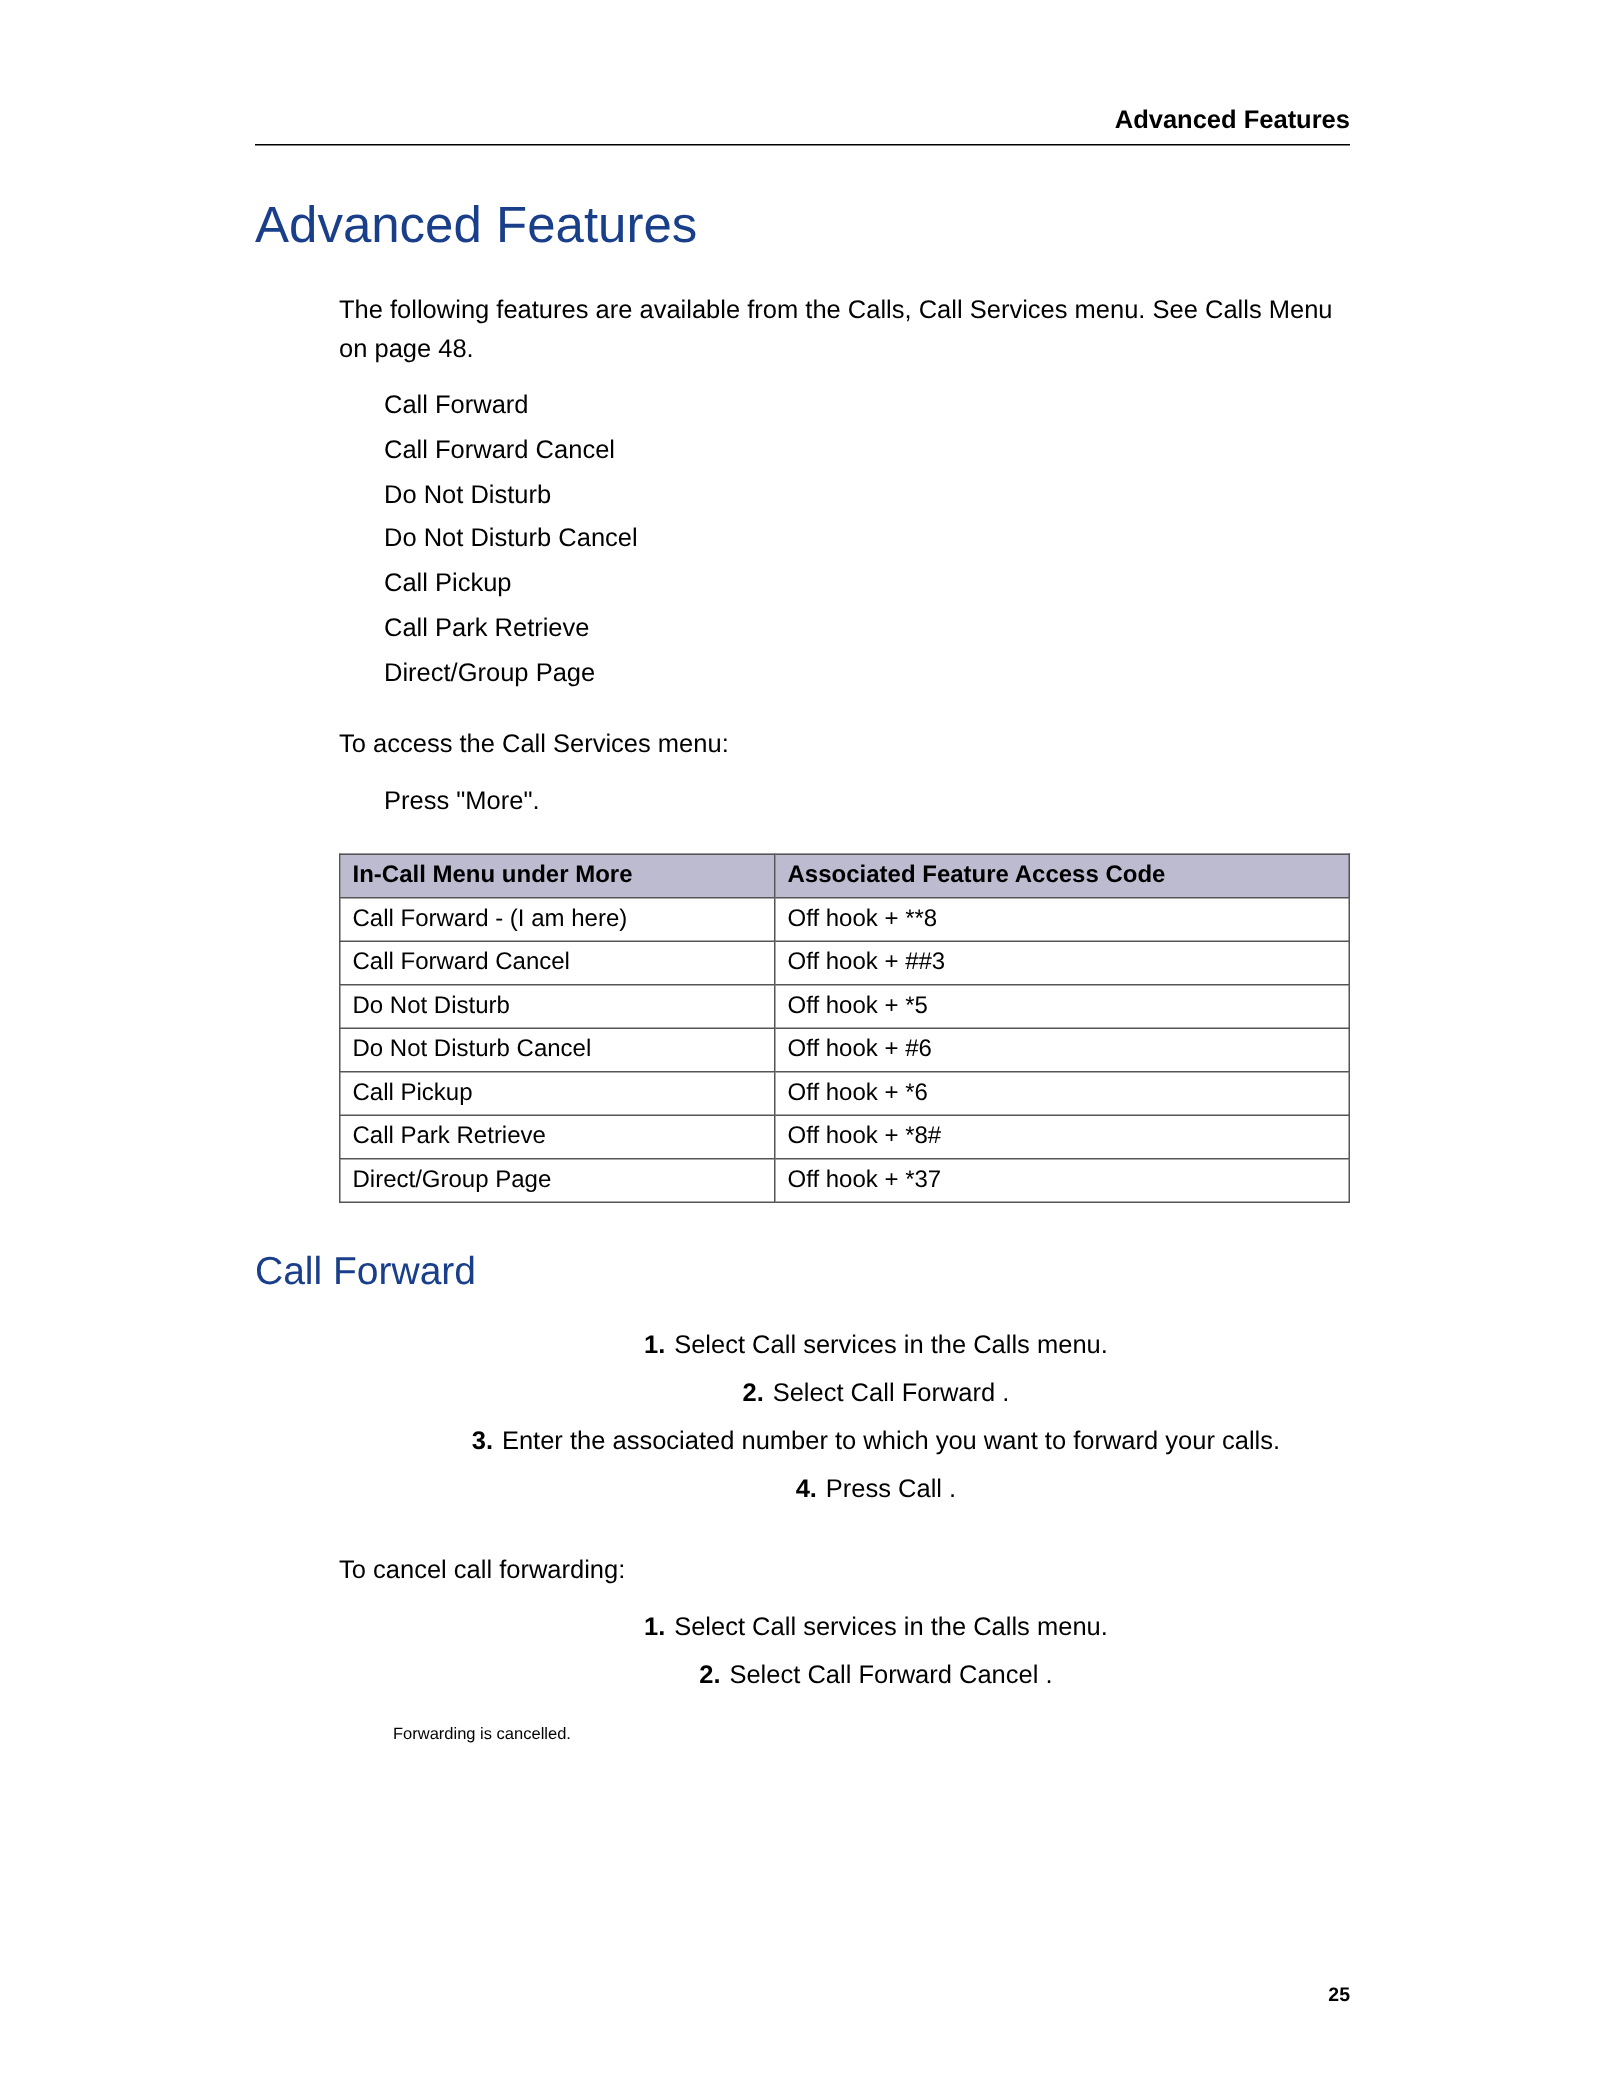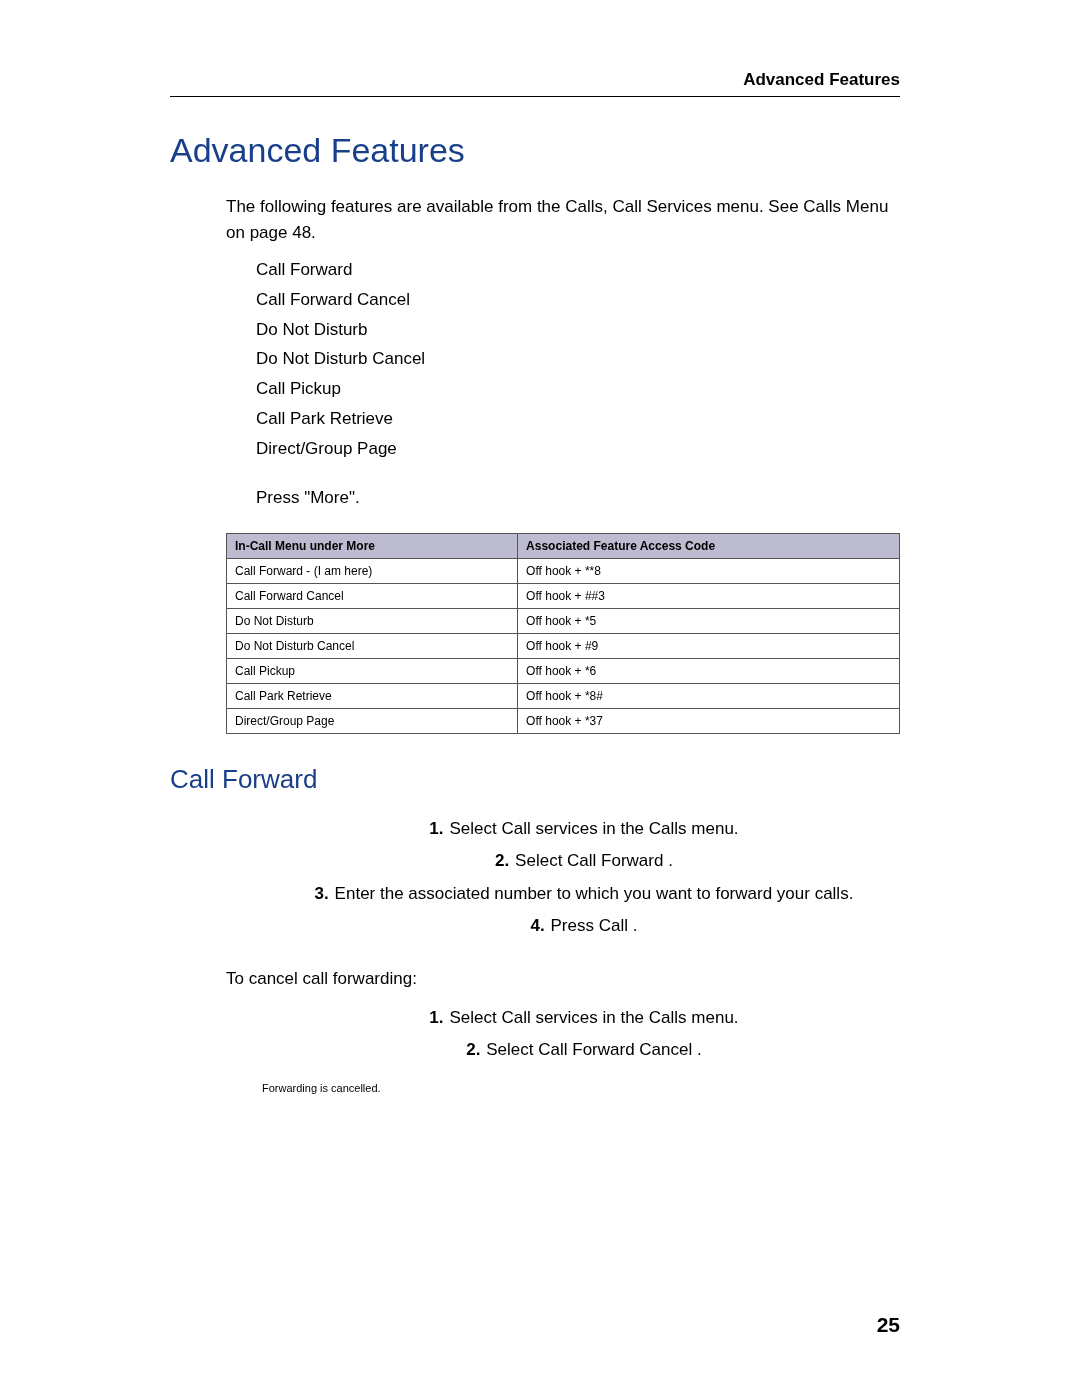--- a/index.html
+++ b/index.html
@@ -45,21 +45,21 @@
   }
   ul.simple li {
     font-size: 17px;
     line-height: 1.75;
   }
   table.feat {
     width: 100%;
     border-collapse: collapse;
     margin-top: 12px;
     margin-bottom: 30px;
-    font-size: 12px;
+    font-size: 16px;
   }
   table.feat th {
     text-align: left;
     background: #bdbbd0;
     border: 1px solid #555;
     padding: 5px 8px;
     font-weight: bold;
   }
   table.feat td {
     border: 1px solid #555;
@@ -87,21 +87,21 @@
   ol.steps { list-style: none; text-align: center; }
   .trail {
     font-size: 11px;
     margin: 16px 0 0 36px;
   }
   .page-number {
     position: absolute;
     bottom: 60px;
     right: 180px;
     font-weight: bold;
-    font-size: 21px;
+    font-size: 13px;
   }
 </style>
 </head>
 <body>
 
 <div class="page">
 
   <div class="running-header">Advanced Features</div>
 
   <h1 class="title">Advanced Features</h1>
@@ -113,20 +113,21 @@
     <ul class="simple">
       <li>Call Forward</li>
       <li>Call Forward Cancel</li>
       <li>Do Not Disturb</li>
       <li>Do Not Disturb Cancel</li>
       <li>Call Pickup</li>
       <li>Call Park Retrieve</li>
       <li>Direct/Group Page</li>
     </ul>
 
+    <p class="para">To access the Call Services menu:</p>
 
     <ul class="simple">
       <li>Press "More".</li>
     </ul>
 
 
     <table class="feat">
       <thead>
         <tr>
           <th>In-Call Menu under More</th>
@@ -141,21 +142,21 @@
         <tr>
           <td>Call Forward Cancel</td>
           <td>Off hook + ##3</td>
         </tr>
         <tr>
           <td>Do Not Disturb</td>
           <td>Off hook + *5</td>
         </tr>
         <tr>
           <td>Do Not Disturb Cancel</td>
-          <td>Off hook + #9</td>
+          <td>Off hook + #6</td>
         </tr>
         <tr>
           <td>Call Pickup</td>
           <td>Off hook + *6</td>
         </tr>
         <tr>
           <td>Call Park Retrieve</td>
           <td>Off hook + *8#</td>
         </tr>
         <tr>

